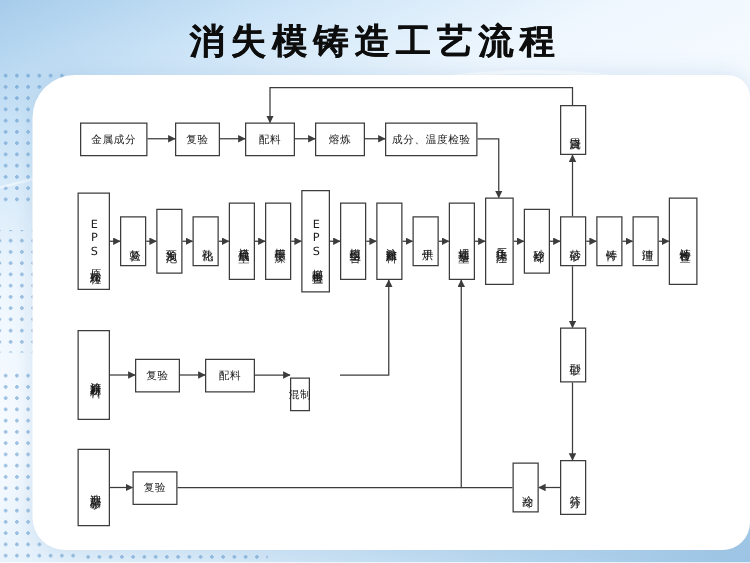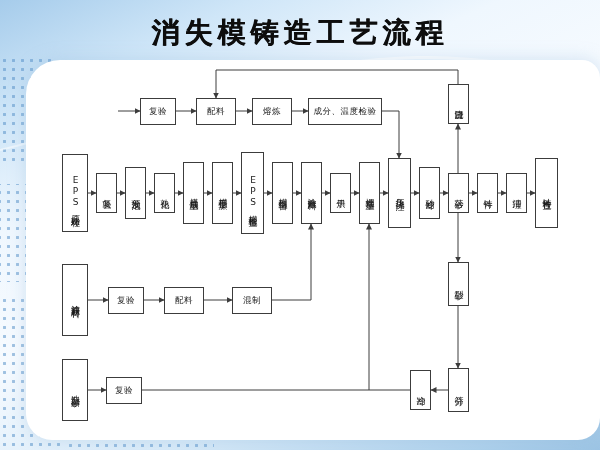--- a/index.html
+++ b/index.html
@@ -37,20 +37,23 @@
   <div class="dots dots-2"></div>
   <div class="dots dots-3"></div>
   <div class="dots dots-4"></div>
   <svg class="swoosh" width="600" height="450" viewBox="0 0 600 450">
     <path d="M 225,92 C 360,48 480,46 600,86" stroke="#ffffff" stroke-width="3" fill="none" opacity="0.85"></path>
     <path d="M 0,150 C 90,128 160,104 230,92" stroke="#ffffff" stroke-width="2" fill="none" opacity="0.5"></path>
   </svg>
   <div class="panel"></div>
   <h1 class="title">消失模铸造工艺流程</h1>
   <div class="boxes-layer">
+      <div class="fbox horiz" style="left: 64px; top: 98px; width: 54px; height: 27px;">
+        <span>金属成分</span>
+      </div>
       <div class="fbox horiz" style="left: 140px; top: 98px; width: 36px; height: 27px;">
         <span>复验</span>
       </div>
       <div class="fbox horiz" style="left: 196px; top: 98px; width: 40px; height: 27px;">
         <span>配料</span>
       </div>
       <div class="fbox horiz" style="left: 252px; top: 98px; width: 40px; height: 27px; text-align: right;">
         <span>熔炼</span>
       </div>
       <div class="fbox horiz" style="left: 308px; top: 98px; width: 74px; height: 27px; text-align: center;">
@@ -112,21 +115,21 @@
       </div>
       <div class="fbox vert" style="left: 62px; top: 264px; width: 26px; height: 72px;">
         <span>涂料原材料</span>
       </div>
       <div class="fbox horiz" style="left: 108px; top: 287px; width: 36px; height: 27px;">
         <span>复验</span>
       </div>
       <div class="fbox horiz" style="left: 164px; top: 287px; width: 40px; height: 27px;">
         <span>配料</span>
       </div>
-      <div class="fbox horiz" style="left: 232px; top: 287px; width: 40px; height: 27px; align-items: center;">
+      <div class="fbox horiz" style="left: 232px; top: 302px; width: 16px; height: 27px; align-items: center;">
         <span>混制</span>
       </div>
       <div class="fbox vert" style="left: 448px; top: 262px; width: 21px; height: 44px;">
         <span>型砂</span>
       </div>
       <div class="fbox vert" style="left: 62px; top: 359px; width: 26px; height: 62px;">
         <span>造型新砂</span>
       </div>
       <div class="fbox horiz" style="left: 106px; top: 377px; width: 36px; height: 27px;">
         <span>复验</span>

